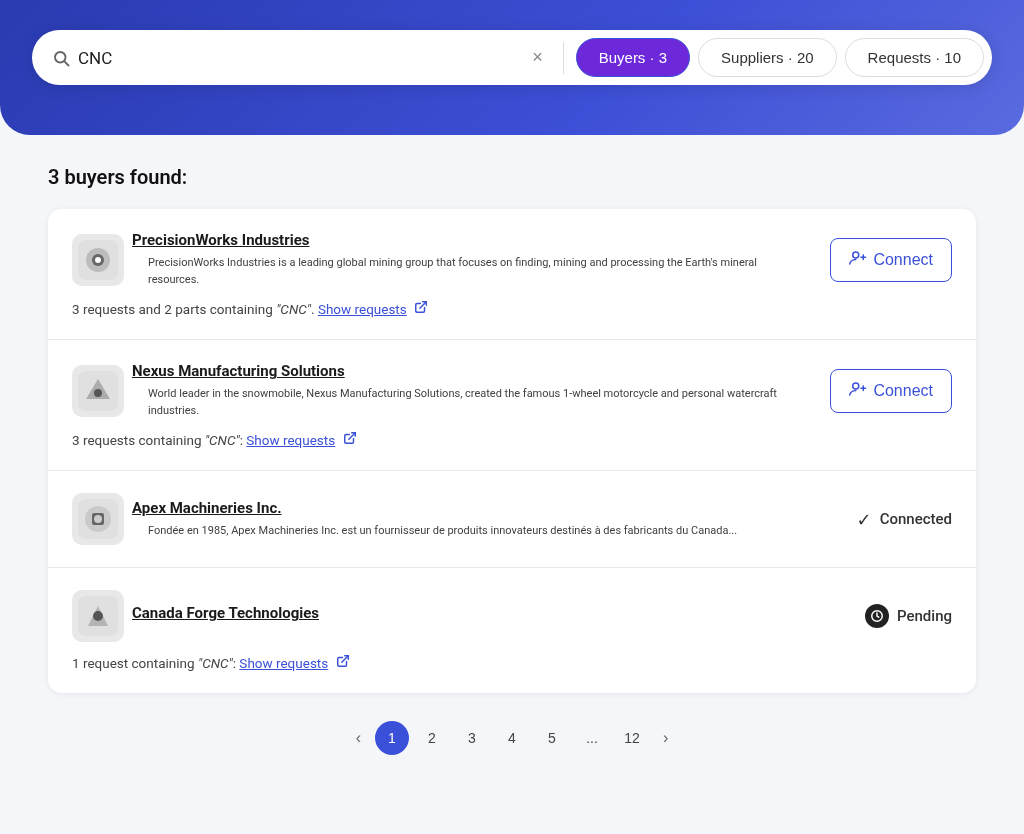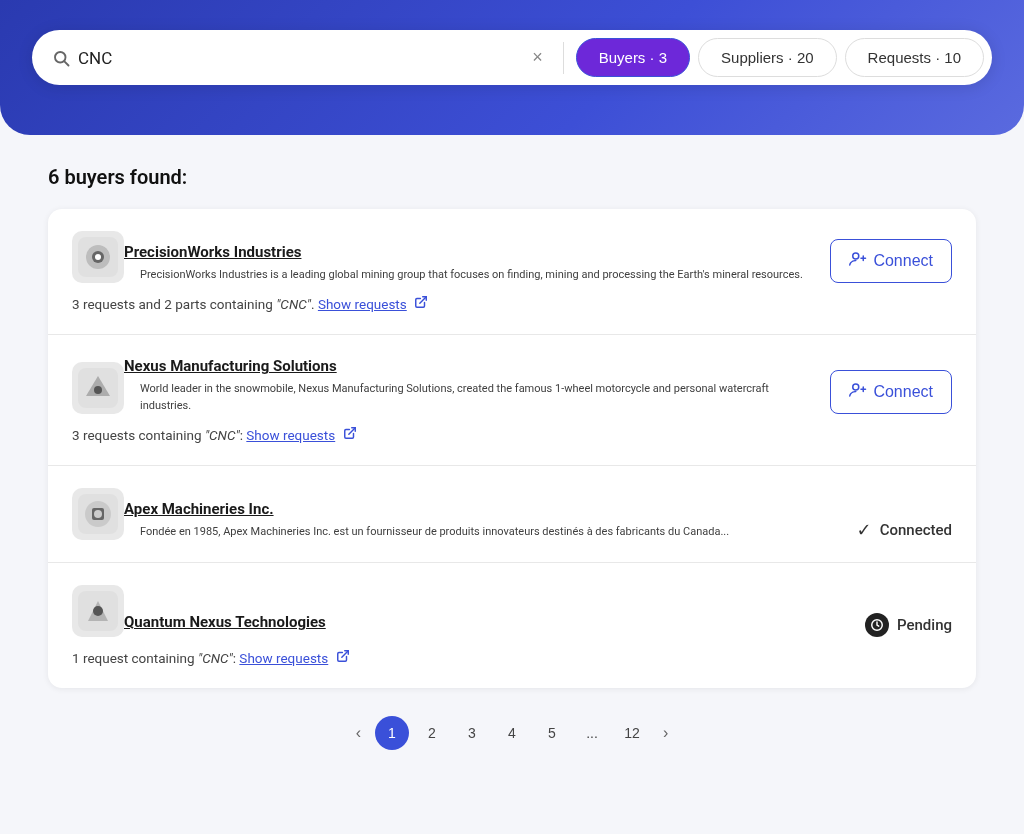--- a/index.html
+++ b/index.html
@@ -102,22 +102,22 @@
       border-bottom: 1px solid #e8e8e8;
       padding: 22px 24px;
     }
 
     .buyer-item:last-child {
       border-bottom: none;
     }
 
     .buyer-row {
       display: flex;
-      align-items: flex-end;
-      gap: 0;
+      align-items: center;
+      gap: 8px;
     }
 
     .buyer-logo {
       width: 52px;
       height: 52px;
       border-radius: 10px;
       background: #e8e8e8;
       display: flex;
       align-items: center;
       justify-content: center;
@@ -293,21 +293,21 @@
     <span class="search-input-text">CNC</span>
     <button class="clear-btn">×</button>
     <div class="divider-v"></div>
     <button class="tab-btn active">Buyers · 3</button>
     <button class="tab-btn">Suppliers · 20</button>
     <button class="tab-btn">Requests · 10</button>
   </div>
 </div>
 
 <div class="main-content">
-  <div class="results-heading">6 buyers found:</div>
+  <div class="results-heading">3 buyers found:</div>
 
   <div class="buyer-list">
 
     <div class="buyer-item">
       <div class="buyer-row">
         <div class="buyer-logo">
           <div class="logo-inner">
             <svg width="40" height="40" viewBox="0 0 40 40">
               <rect width="40" height="40" rx="8" fill="#e0e0e0"></rect>
               <circle cx="20" cy="20" r="12" fill="#999" opacity="0.5"></circle>
@@ -419,21 +419,21 @@
         <div class="buyer-logo">
           <div class="logo-inner">
             <svg width="40" height="40" viewBox="0 0 40 40">
               <rect width="40" height="40" rx="8" fill="#e0e0e0"></rect>
               <polygon points="20,10 30,30 10,30" fill="#888" opacity="0.5"></polygon>
               <circle cx="20" cy="20" r="5" fill="#555"></circle>
             </svg>
           </div>
         </div>
         <div class="buyer-info">
-          <div class="buyer-name">Quantum Nexus Technologies</div>
+          <div class="buyer-name">Canada Forge Technologies</div>
         </div>
         <div class="buyer-action">
           <div class="pending-status">
             <div class="clock-icon">
               <svg width="14" height="14" viewBox="0 0 24 24" fill="none" stroke="#fff" stroke-width="2.5" stroke-linecap="round">
                 <circle cx="12" cy="12" r="9"></circle>
                 <polyline points="12 7 12 12 15 14"></polyline>
               </svg>
             </div>
             <span>Pending</span>

